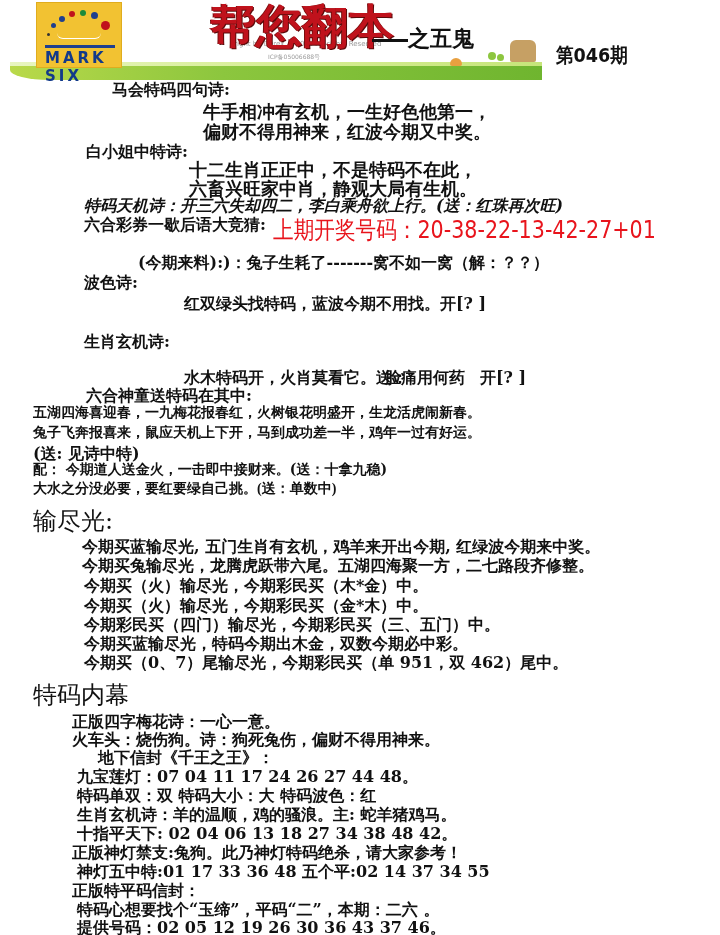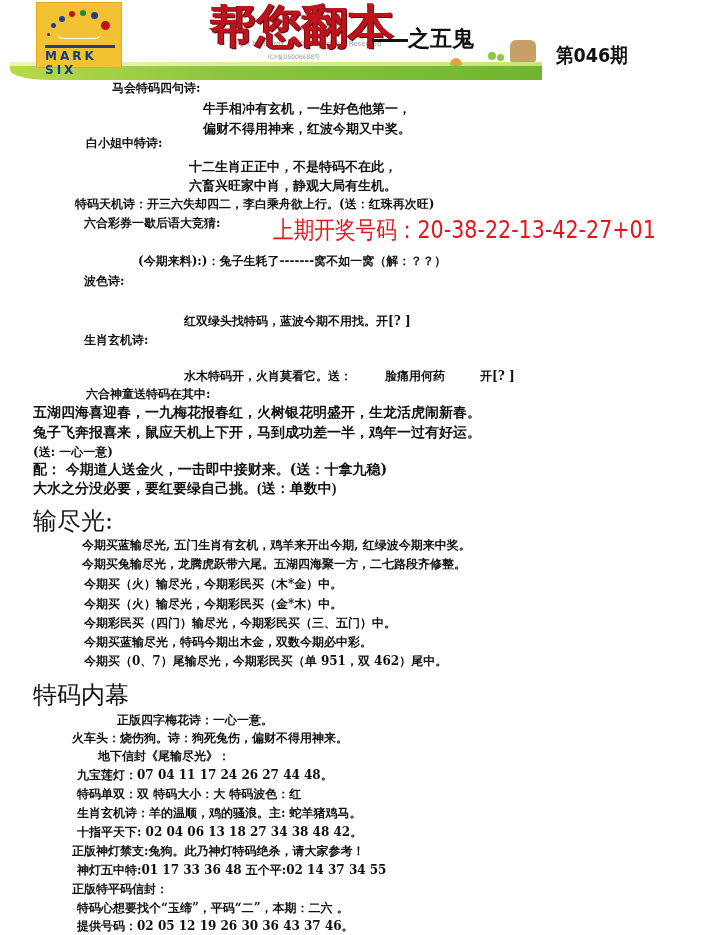--- a/index.html
+++ b/index.html
@@ -8,39 +8,39 @@
 
     
     .banner { position: absolute; left: 10px; top: 0; width: 532px; height: 82px; background: #ffffff; }
     .banner-grass { position: absolute; left: 10px; top: 66px; width: 532px; height: 14px;
       background: linear-gradient(90deg, #b9d94a 0%, #8cc63e 40%, #6fb52f 100%);
       border-radius: 0 0 0 40px / 0 0 0 10px; }
     .banner-grass-top { position: absolute; left: 10px; top: 62px; width: 532px; height: 6px;
       background: linear-gradient(90deg, #e8f5c0, #d7ee95, #c6e57a); }
     .logo { position: absolute; left: 36px; top: 2px; width: 86px; height: 66px; background: #f2c232; border: 1px solid #e0ac1e; }
     .logo .dot { position: absolute; border-radius: 50%; }
-    .logo-text { position: absolute; left: 8px; top: 46px; font-family: "DejaVu Sans", sans-serif; font-size: 12px; letter-spacing: 3px; color: #123a8a; font-weight: bold; }
+    .logo-text { position: absolute; left: 8px; top: 46px; font-family: "DejaVu Sans", sans-serif; font-size: 15px; letter-spacing: 3px; color: #123a8a; font-weight: bold; }
     .logo-line { position: absolute; left: 8px; top: 42px; width: 70px; height: 3px; background: #1f3f8e; }
     .logo-arc { position: absolute; left: 20px; top: 30px; width: 44px; height: 6px; border-bottom: 1px solid #fff; border-radius: 0 0 30px 30px; }
     .title-main { position: absolute; left: 210px; top: -4px; font-family: "DejaVu Serif", serif; font-size: 46px; font-weight: bold; color: #c0121c; letter-spacing: 0px;
       text-shadow: 1px 1px 0 #5a0a0a, -1px 0 0 #7a0e0e; }
     .title-dash { position: absolute; left: 372px; top: 39px; width: 36px; height: 3px; background: #111; }
     .title-sub { position: absolute; left: 408px; top: 24px; font-size: 22px; font-weight: bold; color: #111; font-family: "DejaVu Serif", serif; }
     .copyright { position: absolute; left: 230px; top: 40px; font-size: 7px; color: #9a9a9a; font-family: "DejaVu Sans", sans-serif; }
     .copyright2 { position: absolute; left: 268px; top: 53px; font-size: 6px; color: #9a9a9a; font-family: "DejaVu Sans", sans-serif; }
     .deco-house { position: absolute; left: 510px; top: 40px; width: 26px; height: 22px; background: #c6a064; border-radius: 6px 6px 2px 2px; }
     .deco-tree1 { position: absolute; left: 488px; top: 52px; width: 8px; height: 8px; border-radius: 50%; background: #8dc63f; }
     .deco-tree2 { position: absolute; left: 497px; top: 54px; width: 7px; height: 7px; border-radius: 50%; background: #8dc63f; }
     .deco-bun { position: absolute; left: 450px; top: 58px; width: 12px; height: 8px; border-radius: 6px 6px 2px 2px; background: #e8a040; }
     .issue { position: absolute; left: 556px; top: 42px; font-family: "DejaVu Sans", sans-serif; font-size: 20px; font-weight: bold; color: #111; transform: scaleX(0.88); transform-origin: left; }
 
     .t { position: absolute; white-space: nowrap; font-weight: bold; color: #111; font-family: "DejaVu Serif", serif; }
-    .s13 { font-size: 13px; }
+    .s13 { font-size: 18px; }
     .s14 { font-size: 14px; }
-    .s12 { font-size: 12px; }
+    .s12 { font-size: 16px; }
     .heading { font-size: 24px; font-weight: normal; }
     .red-big { position: absolute; left: 273px; top: 214px; font-family: "DejaVu Sans", sans-serif; font-size: 24px; color: #e8141c; white-space: nowrap; transform: scaleX(0.86); transform-origin: left; }
   </style>
 </head>
 <body>
 
 <div class="banner"></div>
 <div class="banner-grass-top"></div>
 <div class="banner-grass"></div>
 
@@ -65,60 +65,60 @@
 <div class="deco-bun"></div>
 <div class="deco-tree1"></div>
 <div class="deco-tree2"></div>
 <div class="deco-house"></div>
 <div class="issue">第046期</div>
 
 <div class="t s12" style="left:112px;top:80px;">马会特码四句诗:</div>
 <div class="t s13" style="left:203px;top:100px;">牛手相冲有玄机，一生好色他第一，</div>
 <div class="t s13" style="left:203px;top:120px;">偏财不得用神来，红波今期又中奖。</div>
 
-<div class="t s12" style="left:86px;top:135px;">白小姐中特诗:</div>
+<div class="t s12" style="left:86px;top:142px;">白小姐中特诗:</div>
 <div class="t s13" style="left:189px;top:158px;">十二生肖正正中，不是特码不在此，</div>
 <div class="t s13" style="left:189px;top:177px;">六畜兴旺家中肖，静观大局有生机。</div>
 
-<div class="t s12" style="left:75px;top:196px;">特码天机诗：开三六失却四二，李白乘舟欲上行。(送：红珠再次旺)</div>
+<div class="t s12" style="left:84px;top:196px;font-style:italic;">特码天机诗：开三六失却四二，李白乘舟欲上行。(送：红珠再次旺)</div>
 
 <div class="t s12" style="left:84px;top:215px;">六合彩券一歇后语大竞猜:</div>
 <div class="red-big">
   <span>上期开奖号码：</span><span>20-38-22-13-42-27+01</span>
 </div>
 <div class="t s12" style="left:138px;top:253px;">(今期来料):)：兔子生耗了-------窝不如一窝（解：？？）</div>
 
 <div class="t s12" style="left:84px;top:273px;">波色诗:</div>
-<div class="t s12" style="left:184px;top:313px;">红双绿头找特码，蓝波今期不用找。开[? ]</div>
+<div class="t s12" style="left:184px;top:294px;">红双绿头找特码，蓝波今期不用找。开[? ]</div>
 
 <div class="t s12" style="left:84px;top:332px;">生肖玄机诗:</div>
 <div class="t s12" style="left:184px;top:368px;">水木特码开，火肖莫看它。送：</div>
 <div class="t s12" style="left:385px;top:368px;">脸痛用何药</div>
 <div class="t s12" style="left:480px;top:368px;">开[? ]</div>
 
 <div class="t s12" style="left:86px;top:386px;text-align:right;">六合神童送特码在其中:</div>
 <div class="t s14" style="left:33px;top:404px;">五湖四海喜迎春，一九梅花报春红，火树银花明盛开，生龙活虎闹新春。</div>
 <div class="t s14" style="left:33px;top:424px;">兔子飞奔报喜来，鼠应天机上下开，马到成功差一半，鸡年一过有好运。</div>
-<div class="t s12" style="left:33px;top:444px;">(送: 一心一意)</div>
+<div class="t s12" style="left:33px;top:444px;">(送: 见诗中特)</div>
 <div class="t s14" style="left:33px;top:461px;">配：  今期道人送金火，一击即中接财来。(送：十拿九稳)</div>
 <div class="t s14" style="left:33px;top:480px;font-family:Liberation Serif, serif;">大水之分没必要，要红要绿自己挑。(送：单数中)</div>
 
 <div class="t heading" style="left:33px;top:505px;">输尽光:</div>
 <div class="t s12" style="left:82px;top:537px;">今期买蓝输尽光, 五门生肖有玄机，鸡羊来开出今期, 红绿波今期来中奖。</div>
 <div class="t s12" style="left:82px;top:556px;">今期买兔输尽光，龙腾虎跃带六尾。五湖四海聚一方，二七路段齐修整。</div>
 <div class="t s12" style="left:84px;top:576px;">今期买（火）输尽光，今期彩民买（木*金）中。</div>
 <div class="t s12" style="left:84px;top:596px;">今期买（火）输尽光，今期彩民买（金*木）中。</div>
 <div class="t s12" style="left:84px;top:615px;">今期彩民买（四门）输尽光，今期彩民买（三、五门）中。</div>
 <div class="t s12" style="left:84px;top:634px;">今期买蓝输尽光，特码今期出木金，双数今期必中彩。</div>
 <div class="t s12" style="left:84px;top:653px;">今期买（0、7）尾输尽光，今期彩民买（单 951，双 462）尾中。</div>
 
 <div class="t heading" style="left:33px;top:679px;">特码内幕</div>
-<div class="t s12" style="left:72px;top:712px;margin-left:45px;">正版四字梅花诗：一心一意。</div>
+<div class="t s12" style="left:72px;top:712px;">正版四字梅花诗：一心一意。</div>
 <div class="t s12" style="left:72px;top:730px;">火车头：烧伤狗。诗：狗死兔伤，偏财不得用神来。</div>
-<div class="t s12" style="left:98px;top:748px;">地下信封《尾输尽光》：</div>
+<div class="t s12" style="left:98px;top:748px;">地下信封《千王之王》：</div>
 <div class="t s12" style="left:77px;top:767px;">九宝莲灯：07    04   11    17 24 26 27 44 48。</div>
 <div class="t s12" style="left:77px;top:786px;">特码单双：双 特码大小：大 特码波色：红</div>
 <div class="t s12" style="left:77px;top:805px;">生肖玄机诗：羊的温顺，鸡的骚浪。主: 蛇羊猪鸡马。</div>
 <div class="t s12" style="left:77px;top:824px;">十指平天下: 02 04 06 13 18 27 34 38 48 42。</div>
 <div class="t s12" style="left:72px;top:843px;">正版神灯禁支:兔狗。此乃神灯特码绝杀，请大家参考！</div>
 <div class="t s12" style="left:77px;top:862px;">神灯五中特:01 17 33 36 48 五个平:02 14 37 34 55</div>
 <div class="t s12" style="left:72px;top:881px;">正版特平码信封：</div>
 <div class="t s12" style="left:77px;top:900px;">特码心想要找个“玉缔”，平码“二”，本期：二六  。</div>
 <div class="t s12" style="left:77px;top:918px;">提供号码：02 05 12 19 26 30 36 43 37 46。</div>
 

